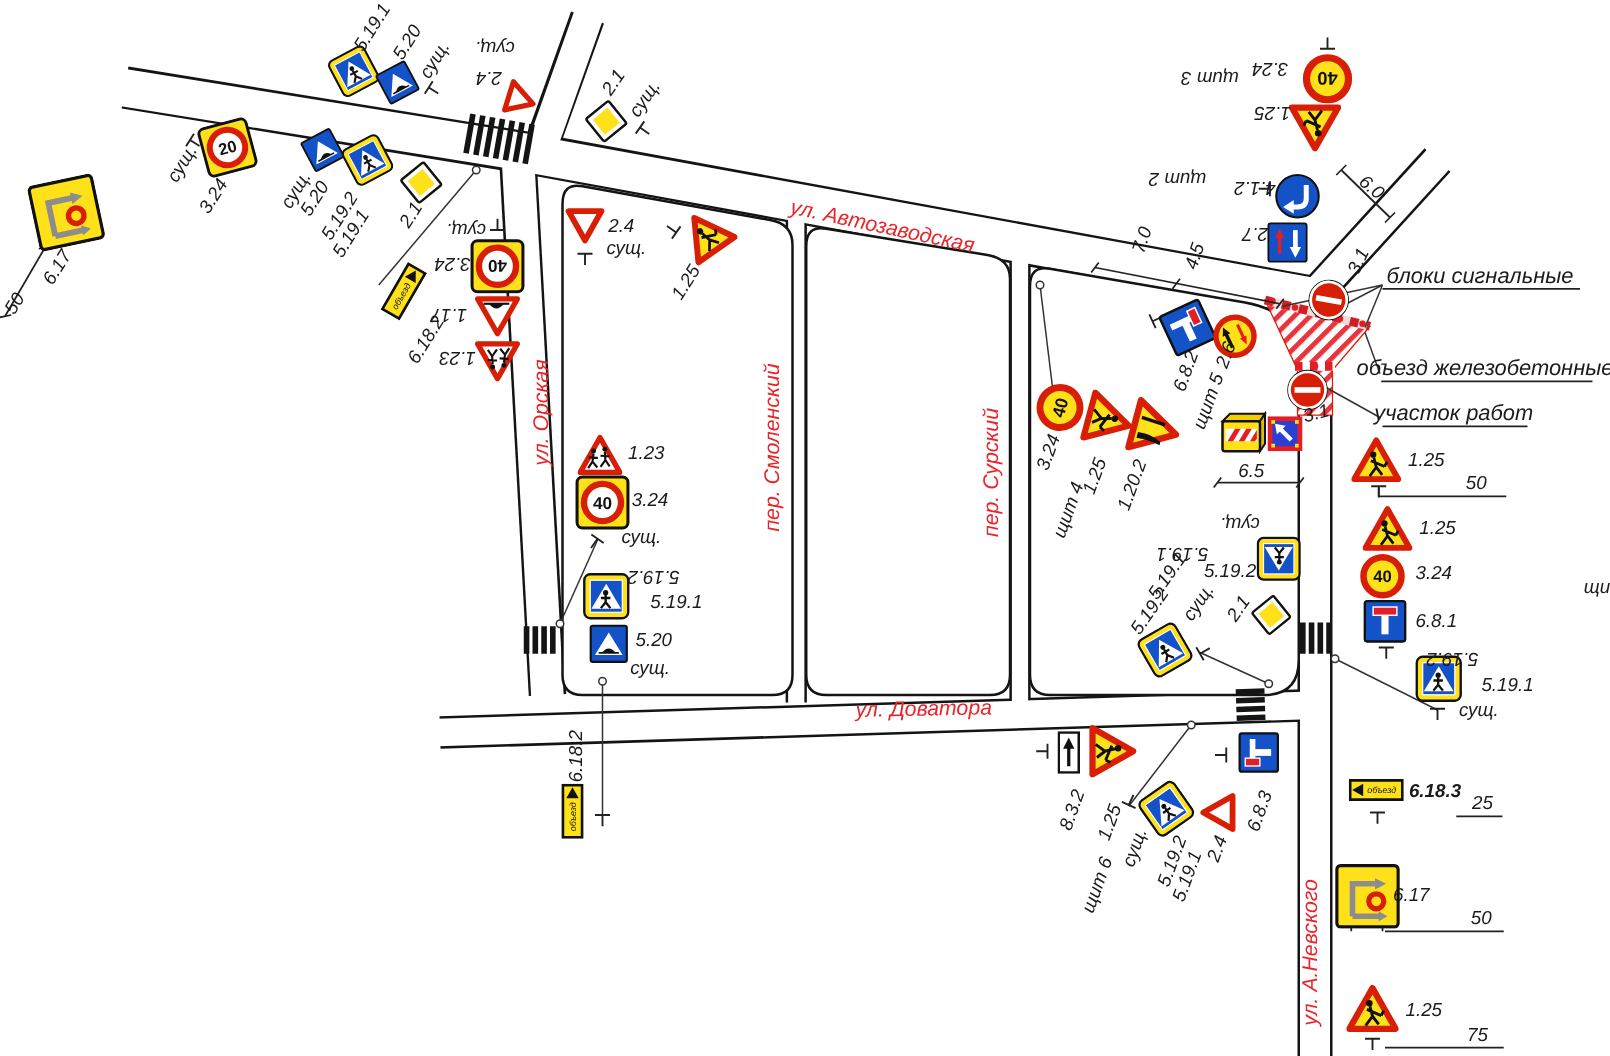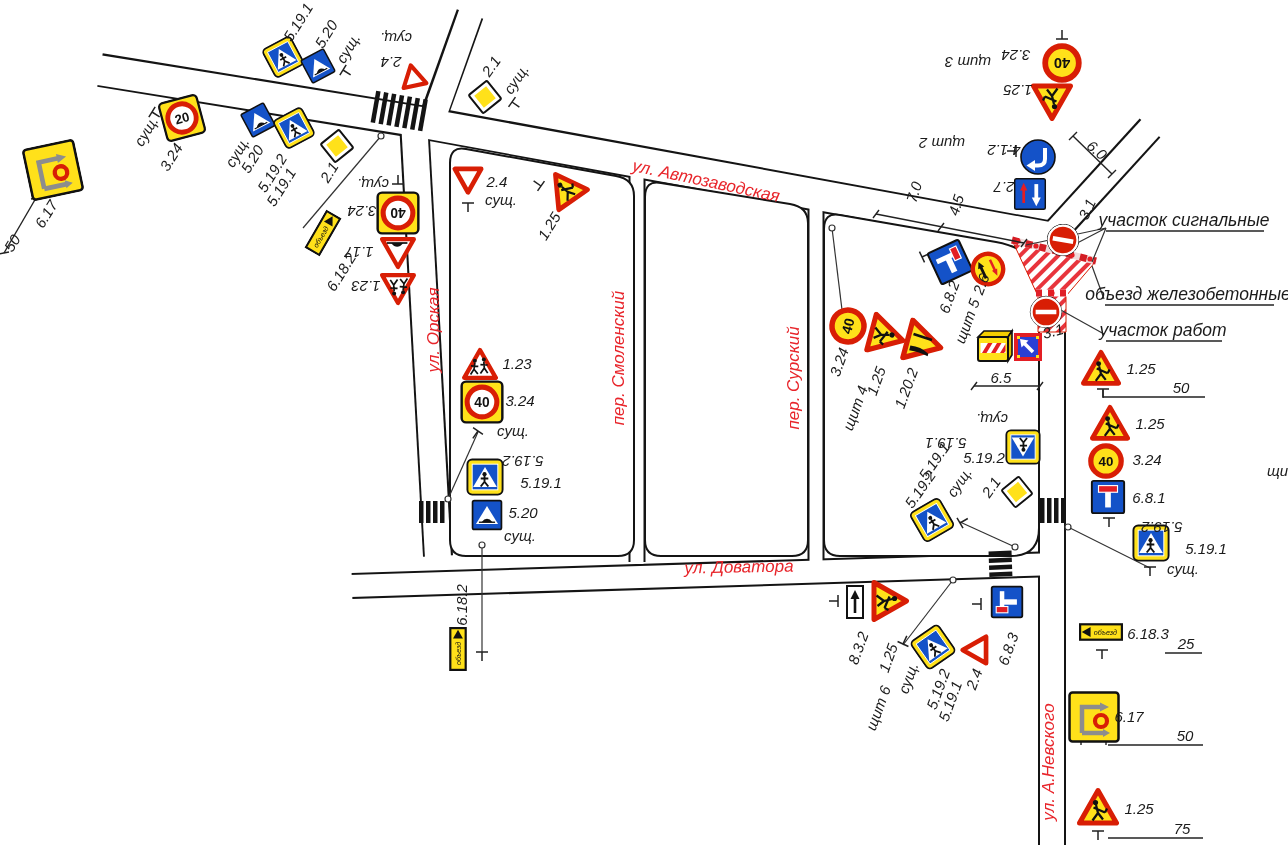--- a/index.html
+++ b/index.html
@@ -629,21 +629,21 @@
     <span class="lbl" style="left: 968px; top: 62px; transform: translate(-50%, -50%) rotate(180deg);">щит 3</span>
     <span class="lbl" style="left: 1016px; top: 55px; transform: translate(-50%, -50%) rotate(180deg);">3.24</span>
     <span class="lbl" style="left: 1018px; top: 90px; transform: translate(-50%, -50%) rotate(180deg);">1.25</span>
     <span class="lbl" style="left: 942px; top: 143px; transform: translate(-50%, -50%) rotate(180deg);">щит 2</span>
     <span class="lbl" style="left: 1004px; top: 150px; transform: translate(-50%, -50%) rotate(180deg);">4.1.2</span>
     <span class="lbl" style="left: 1004px; top: 187px; transform: translate(-50%, -50%) rotate(180deg);">2.7</span>
     <span class="lbl" style="left: 1097px; top: 150px; transform: translate(-50%, -50%) rotate(40deg);">6.0</span>
     <span class="lbl" style="left: 914px; top: 192px; transform: translate(-50%, -50%) rotate(-72deg);">7.0</span>
     <span class="lbl" style="left: 956px; top: 205px; transform: translate(-50%, -50%) rotate(-72deg);">4.5</span>
     <span class="lbl" style="left: 1087px; top: 209px; transform: translate(-50%, -50%) rotate(-65deg);">3.1</span>
-    <span class="lbl note" style="left: 1184px; top: 221px; transform: translate(-50%, -50%) rotate(0deg);">участок сигнальные</span>
+    <span class="lbl note" style="left: 1184px; top: 221px; transform: translate(-50%, -50%) rotate(0deg);">блоки сигнальные</span>
     <span class="lbl note" style="left: 1188px; top: 295px; transform: translate(-50%, -50%) rotate(0deg);">объезд железобетонные</span>
     <span class="lbl note" style="left: 1163px; top: 331px; transform: translate(-50%, -50%) rotate(0deg); text-align: center;">участок работ</span>
     <span class="lbl" style="left: 1053px; top: 331px; transform: translate(-50%, -50%) rotate(-15deg);">3.1</span>
     <span class="lbl" style="left: 949px; top: 297px; transform: translate(-50%, -50%) rotate(-70deg);">6.8.2</span>
     <span class="lbl" style="left: 981px; top: 284px; transform: translate(-50%, -50%) rotate(-70deg);">2.6</span>
     <span class="lbl" style="left: 967px; top: 321px; transform: translate(-50%, -50%) rotate(-70deg);">щит 5</span>
     <span class="lbl" style="left: 839px; top: 362px; transform: translate(-50%, -50%) rotate(-70deg);">3.24</span>
     <span class="lbl" style="left: 876px; top: 381px; transform: translate(-50%, -50%) rotate(-70deg);">1.25</span>
     <span class="lbl" style="left: 855px; top: 408px; transform: translate(-50%, -50%) rotate(-70deg);">щит 4</span>
     <span class="lbl" style="left: 906px; top: 388px; transform: translate(-50%, -50%) rotate(-70deg);">1.20.2</span>
@@ -677,19 +677,19 @@
     <span class="lbl" style="left: 461px; top: 605px; transform: translate(-50%, -50%) rotate(-90deg);">6.18.2</span>
     <span class="lbl" style="left: 858px; top: 648px; transform: translate(-50%, -50%) rotate(-70deg);">8.3.2</span>
     <span class="lbl" style="left: 888px; top: 658px; transform: translate(-50%, -50%) rotate(-70deg);">1.25</span>
     <span class="lbl" style="left: 878px; top: 708px; transform: translate(-50%, -50%) rotate(-70deg);">щит 6</span>
     <span class="lbl" style="left: 908px; top: 678px; transform: translate(-50%, -50%) rotate(-70deg);">сущ.</span>
     <span class="lbl" style="left: 938px; top: 689px; transform: translate(-50%, -50%) rotate(-70deg);">5.19.2</span>
     <span class="lbl" style="left: 950px; top: 701px; transform: translate(-50%, -50%) rotate(-70deg);">5.19.1</span>
     <span class="lbl" style="left: 974px; top: 679px; transform: translate(-50%, -50%) rotate(-70deg);">2.4</span>
     <span class="lbl" style="left: 1008px; top: 649px; transform: translate(-50%, -50%) rotate(-70deg);">6.8.3</span>
     <span class="lbl street" style="left: 1048px; top: 762px; transform: translate(-50%, -50%) rotate(-90deg);">ул. А.Невского</span>
-    <span class="lbl" style="left: 1148px; top: 633px; transform: translate(-50%, -50%) rotate(0deg);">6.18.3</span>
+    <span class="lbl" style="left: 1148px; top: 633px; transform: translate(-50%, -50%) rotate(0deg); font-weight: bold;">6.18.3</span>
     <span class="lbl" style="left: 1186px; top: 643px; transform: translate(-50%, -50%) rotate(0deg); text-align: right;">25</span>
     <span class="lbl" style="left: 1129px; top: 716px; transform: translate(-50%, -50%) rotate(0deg);">6.17</span>
     <span class="lbl" style="left: 1185px; top: 735px; transform: translate(-50%, -50%) rotate(0deg);">50</span>
     <span class="lbl" style="left: 1139px; top: 808px; transform: translate(-50%, -50%) rotate(0deg);">1.25</span>
     <span class="lbl" style="left: 1182px; top: 828px; transform: translate(-50%, -50%) rotate(0deg);">75</span>
   </div>
 
 </body></html>

